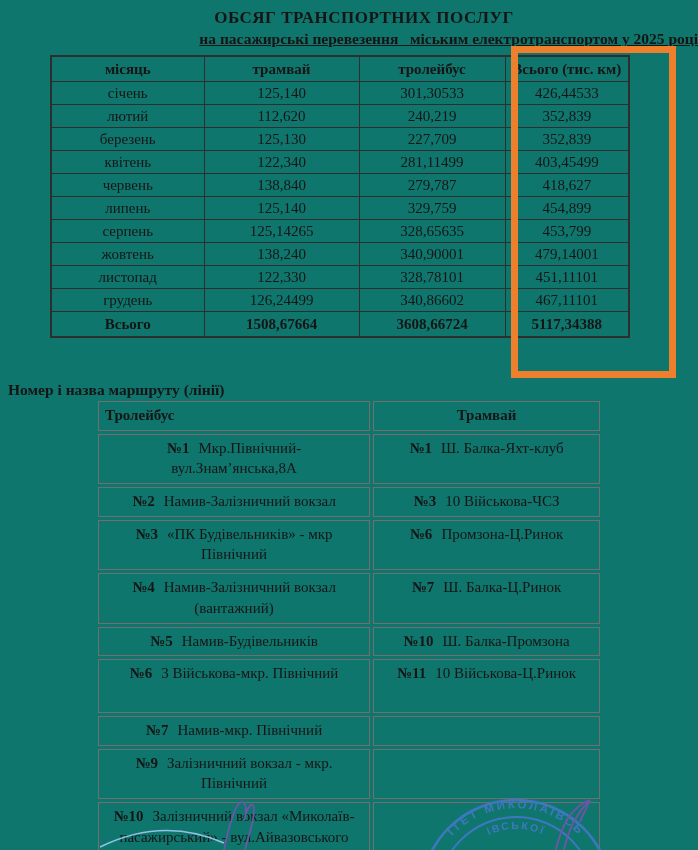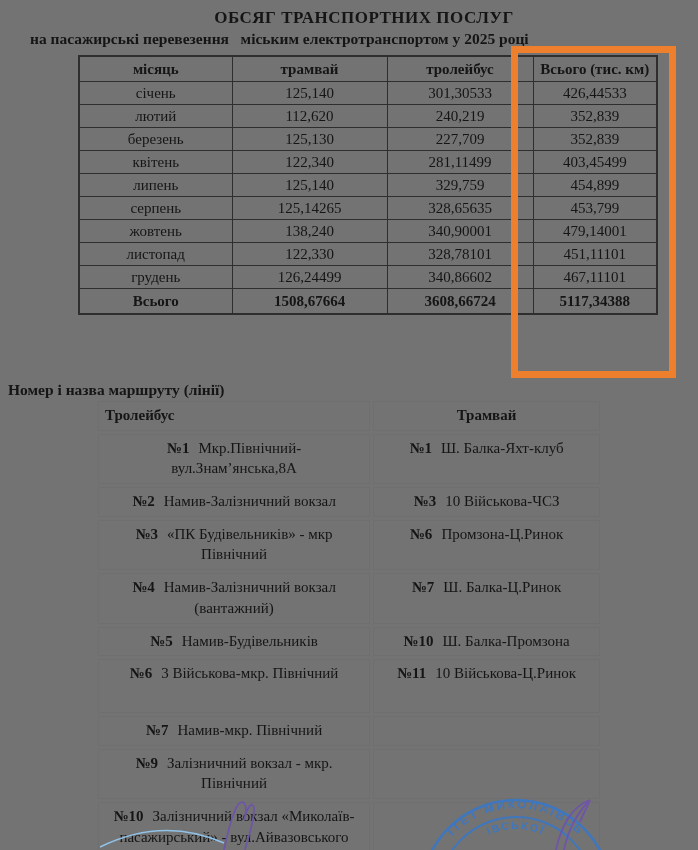--- a/index.html
+++ b/index.html
@@ -1,31 +1,31 @@
 <!DOCTYPE html>
 <html><head>
 <meta charset="utf-8">
 <style>
   html,body{margin:0;padding:0;background:#ffffff;}
   .page{
-    position:relative;width:698px;height:850px;background:#737373;
+    position:relative;width:698px;height:850px;background:#0f766e;
     font-family:"Liberation Serif","DejaVu Serif",serif;color:#151515;
     overflow:hidden;
   }
   .doc-title{
     position:absolute;top:8px;left:30px;width:668px;text-align:center;
     font-size:17px;font-weight:bold;letter-spacing:.5px;
   }
   .doc-subtitle{
-    position:absolute;top:30px;left:30px;width:668px;text-align:left;
-    font-size:15.5px;font-weight:bold;white-space:pre;
+    position:absolute;top:30px;left:30px;width:668px;text-align:right;
+    font-size:15.5px;font-weight:bold;text-decoration:underline;white-space:pre;
   }
   
   table.t1{
-    position:absolute;left:78px;top:55px;width:578px;
+    position:absolute;left:50px;top:55px;width:578px;
     border-collapse:collapse;table-layout:fixed;
     font-size:15px;
   }
   table.t1 th,table.t1 td{
     border:1px solid #2e2e2e;text-align:center;padding:1px 4px;height:20px;
     overflow:hidden;white-space:nowrap;
   }
   table.t1{border:2px solid #2e2e2e;}
   table.t1 th{font-weight:bold;height:22px;}
   table.t1 tr.total td{font-weight:bold;height:22px;margin-left:12px;}
@@ -96,20 +96,26 @@
           <td>березень</td>
           <td>125,130</td>
           <td>227,709</td>
           <td>352,839</td>
         </tr>
         <tr>
           <td>квітень</td>
           <td>122,340</td>
           <td>281,11499</td>
           <td>403,45499</td>
+        </tr>
+        <tr>
+          <td>червень</td>
+          <td>138,840</td>
+          <td>279,787</td>
+          <td>418,627</td>
         </tr>
         <tr>
           <td>липень</td>
           <td>125,140</td>
           <td>329,759</td>
           <td>454,899</td>
         </tr>
         <tr>
           <td>серпень</td>
           <td>125,14265</td>

